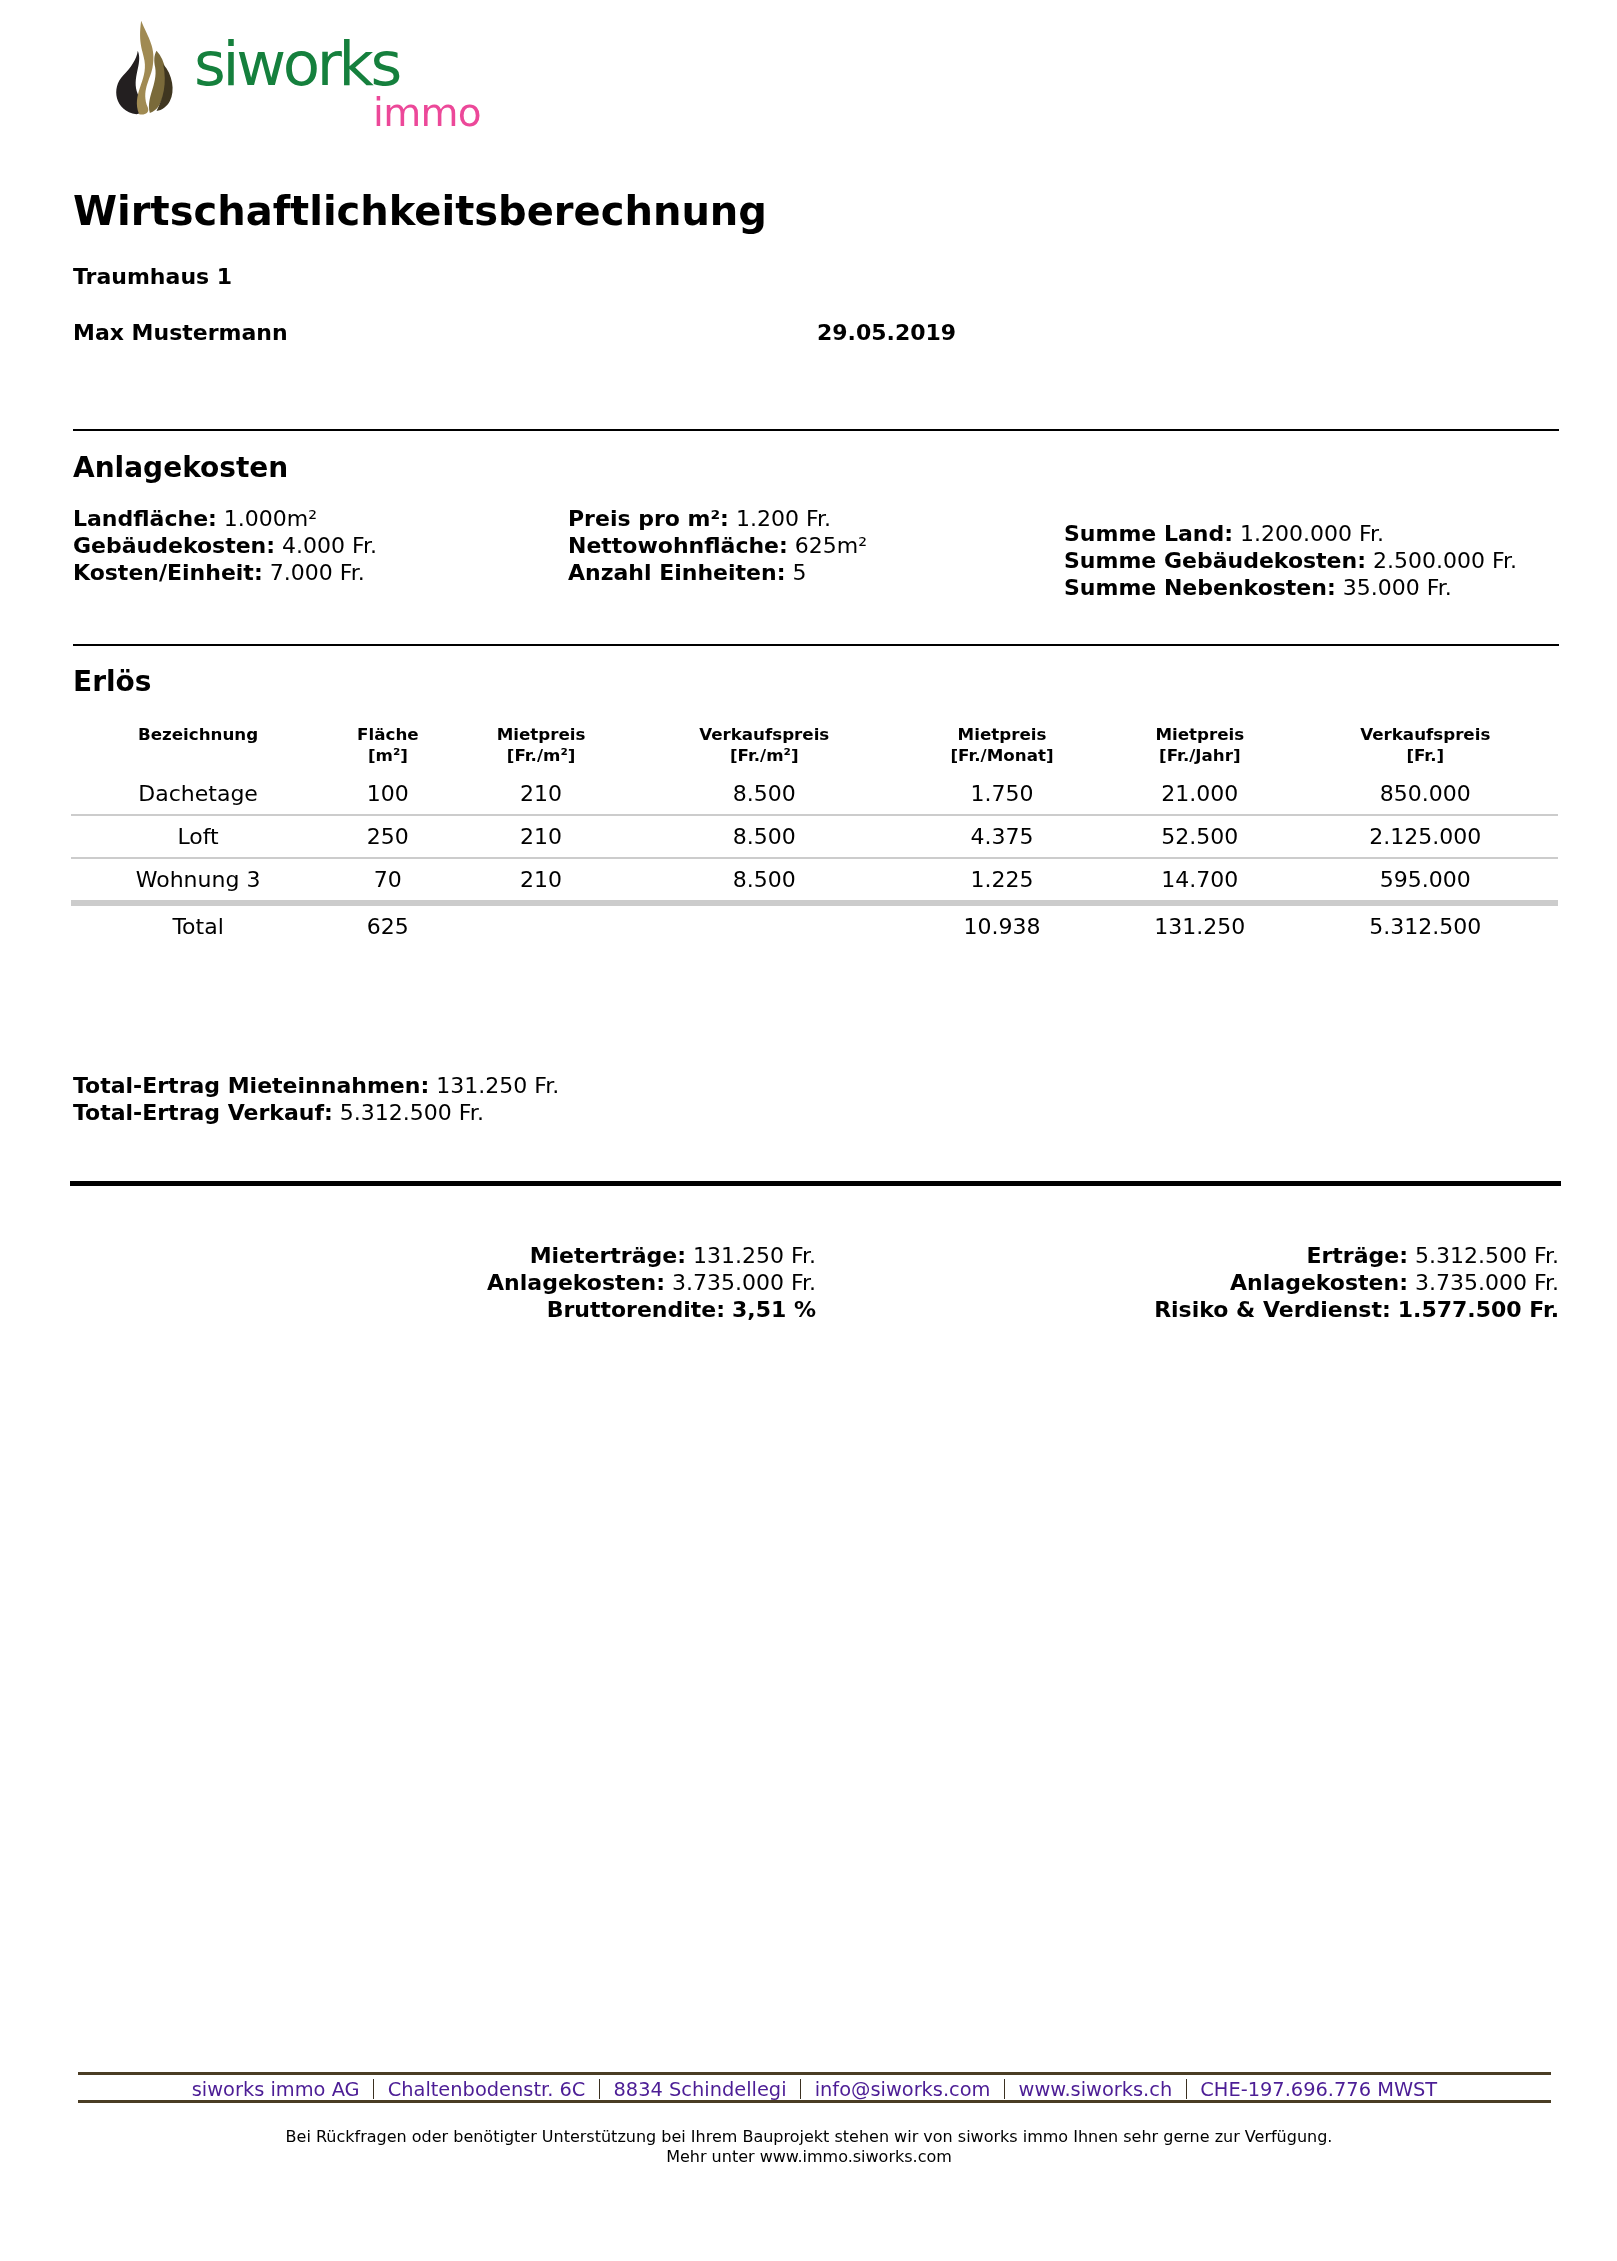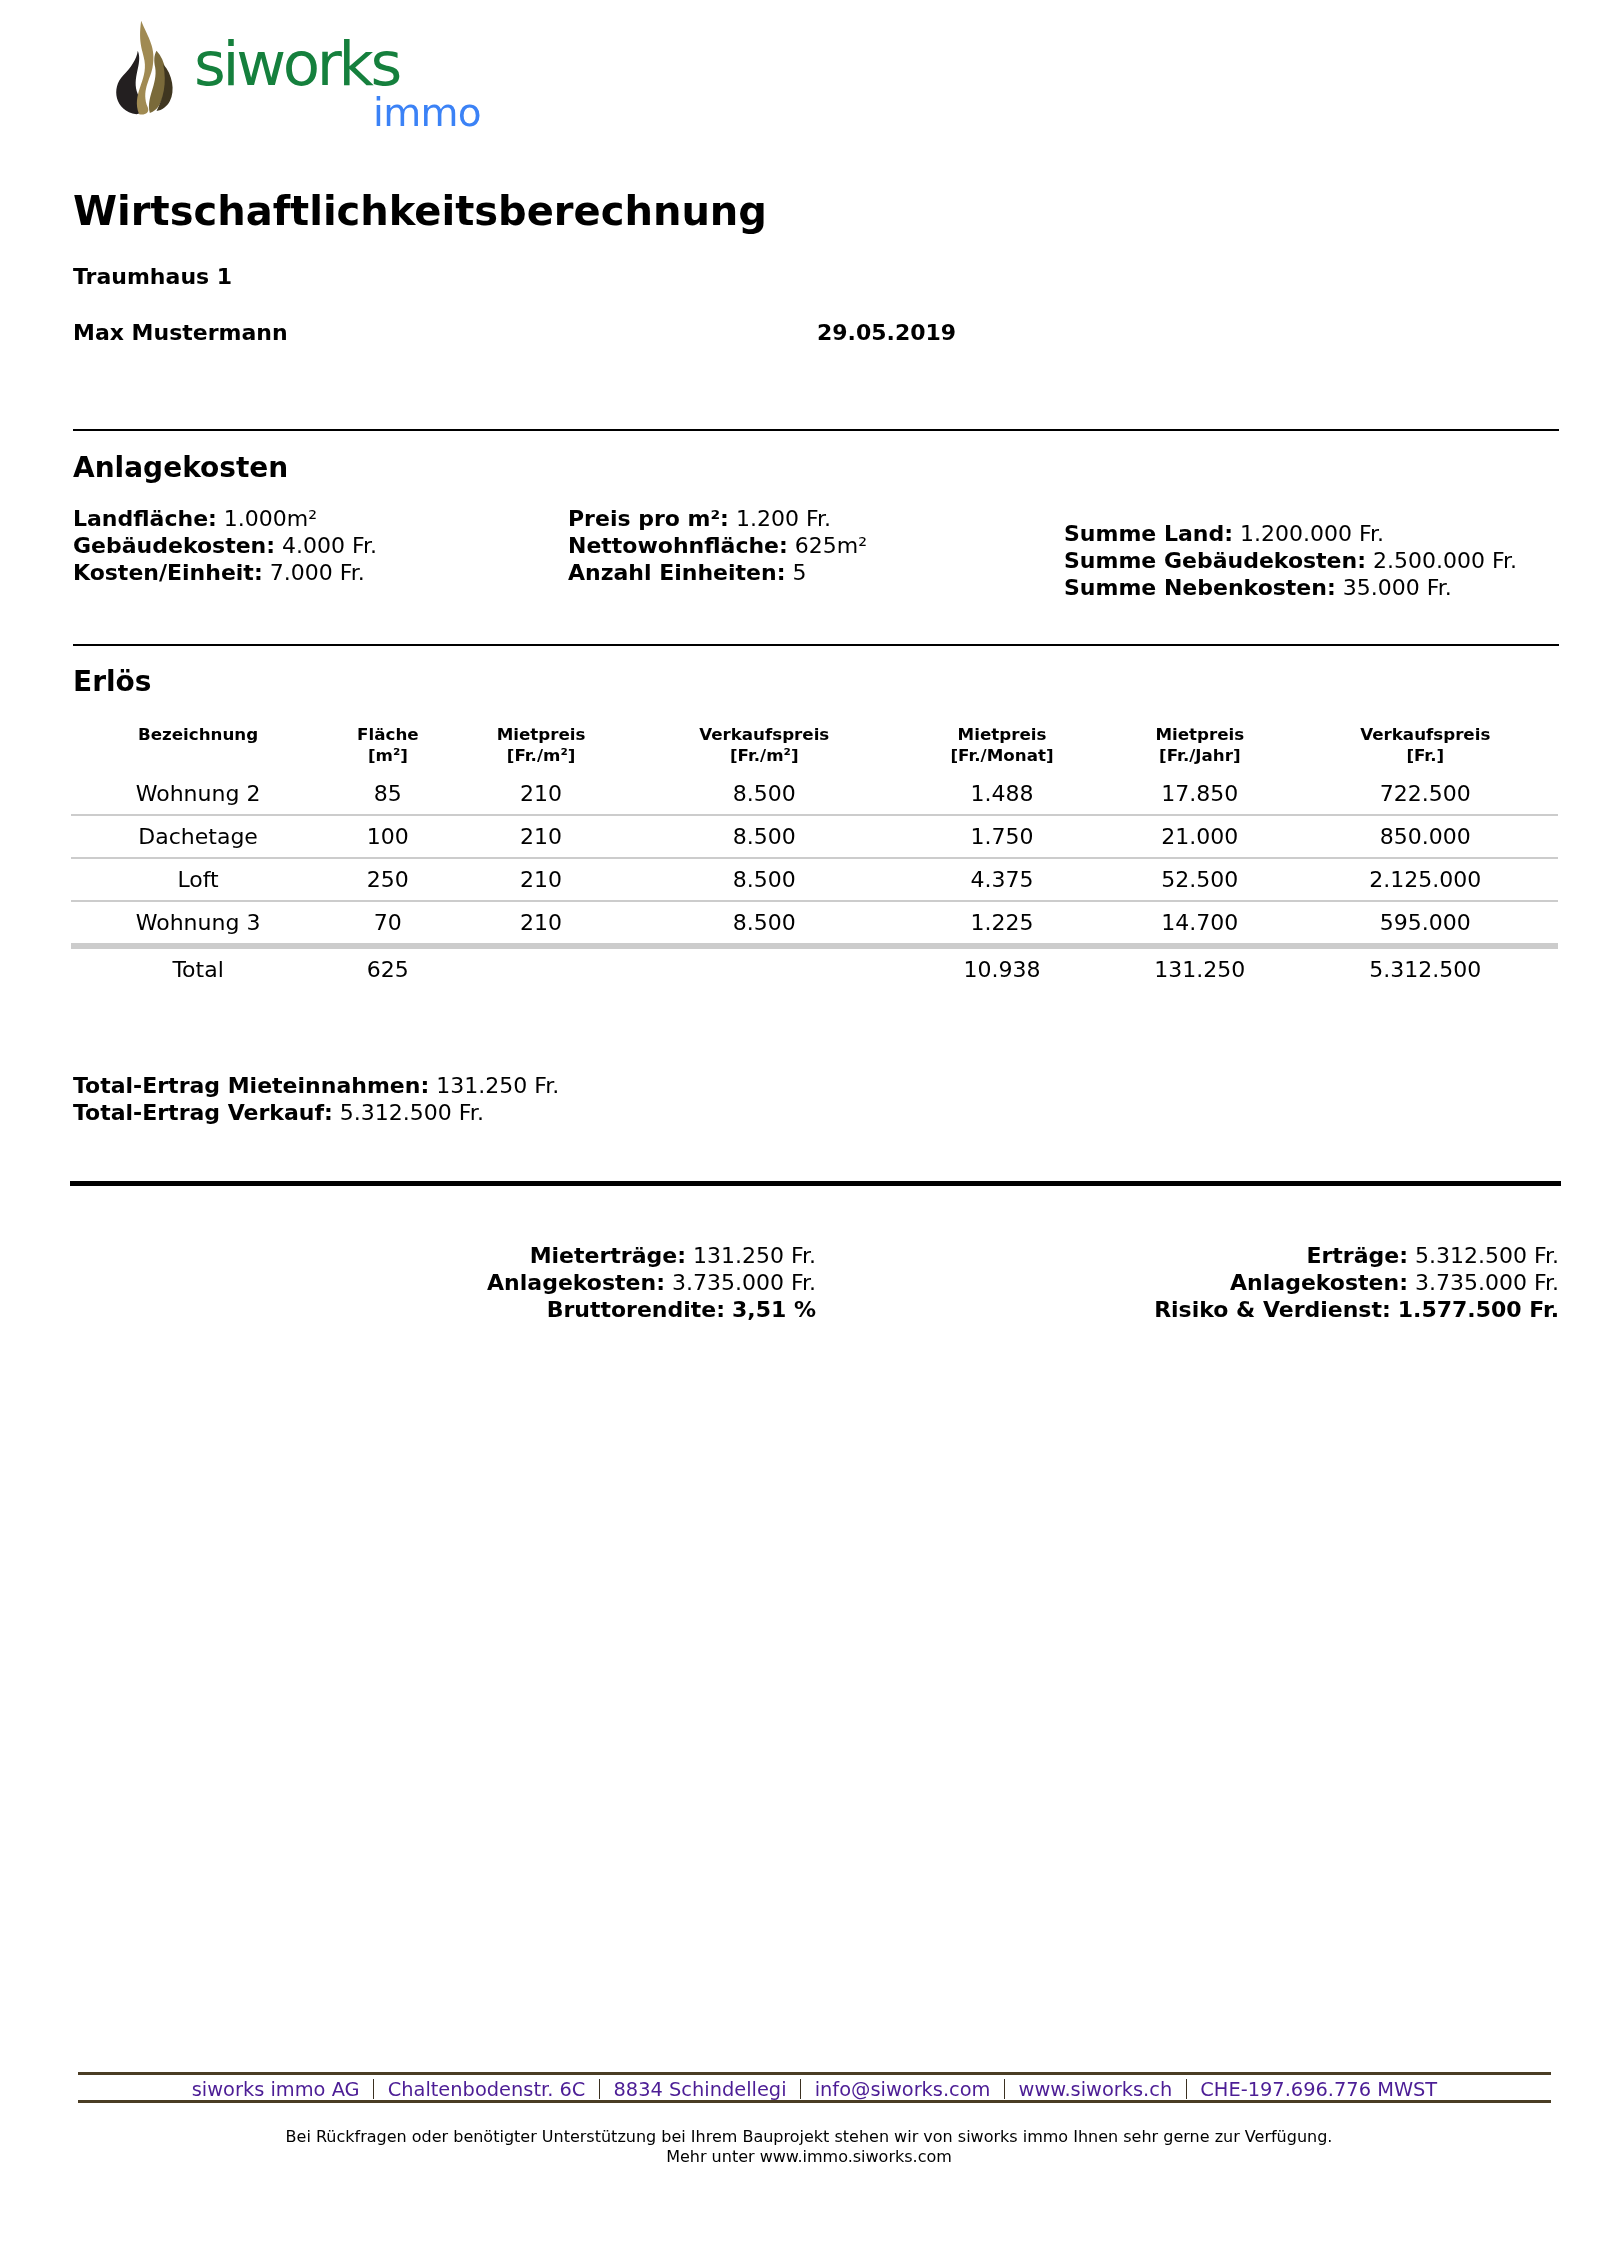--- a/index.html
+++ b/index.html
@@ -3,21 +3,21 @@
   <meta charset="utf-8">
   <style>
     html, body { margin:0; padding:0; background:#ffffff; }
     body { width:1618px; height:2261px; position:relative; overflow:hidden;
            font-family:"DejaVu Sans", sans-serif; color:#000; }
     .abs { position:absolute; }
     .logo { left:111px; top:14px; width:374px; height:127px; }
     .logo-word { position:absolute; left:83px; top:18.7px; font-family:"DejaVu Sans", sans-serif;
                  font-weight:normal; font-size:61px; letter-spacing:-3.3px; color:#15803d; line-height:1; }
     .logo-sub { position:absolute; left:262px; top:79px; font-family:"DejaVu Sans", sans-serif;
-                font-size:39px; color:#3b82f6; line-height:1; letter-spacing:-0.7px; }
+                font-size:39px; color:#ec4899; line-height:1; letter-spacing:-0.7px; }
     .title { left:73px; top:188px; font-size:40px; font-weight:bold; line-height:1.15; }
     .sub { font-size:22px; font-weight:bold; line-height:1.2; }
     .hr-thin { left:73px; width:1486px; height:2px; background:#000; }
     .hr-thick { left:70px; width:1491px; height:5.3px; background:#000; }
     .section-title { left:73px; font-size:28px; font-weight:bold; line-height:1.2; }
     .kv { font-size:22px; line-height:27px; white-space:nowrap; }
     .kv b { font-weight:bold;margin-top:34px; }
     .tbl { left:71px; top:724px; width:1487px; border-collapse:collapse; }
     .tbl th { font-size:16.7px; font-weight:bold; line-height:21px; padding:0 0 6.7px 0; text-align:center; vertical-align:top; }
     .tbl td { font-size:22px; text-align:center; height:41px; padding:0; border-bottom:2.7px solid #cccccc; line-height:41px; }
@@ -101,29 +101,20 @@
           <div>[Fr./Jahr]</div>
         </th>
       <th>
           <div>Verkaufspreis</div>
           <div>[Fr.]</div>
         </th>
     </tr>
   </thead>
   <tbody>
     <tr>
-      <td>Wohnung 2</td>
-        <td>85</td>
-        <td>210</td>
-        <td>8.500</td>
-        <td>1.488</td>
-        <td>17.850</td>
-        <td>722.500</td>
-    </tr>
-    <tr>
       <td>Dachetage</td>
         <td>100</td>
         <td>210</td>
         <td>8.500</td>
         <td>1.750</td>
         <td>21.000</td>
         <td>850.000</td>
     </tr>
     <tr>
       <td>Loft</td>

